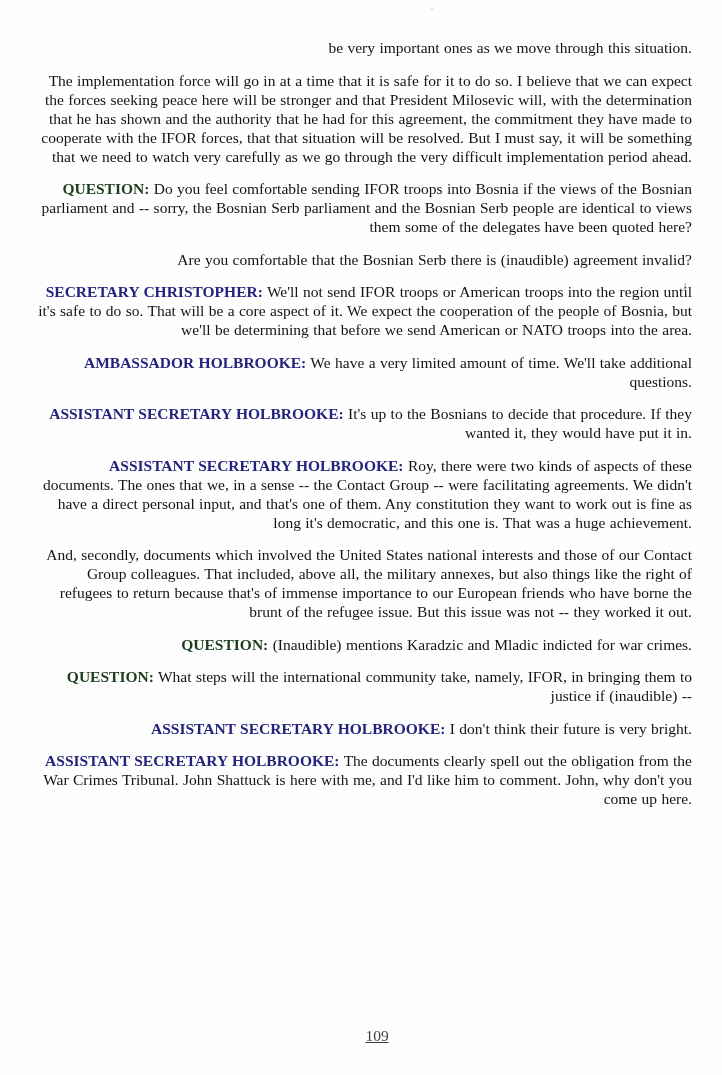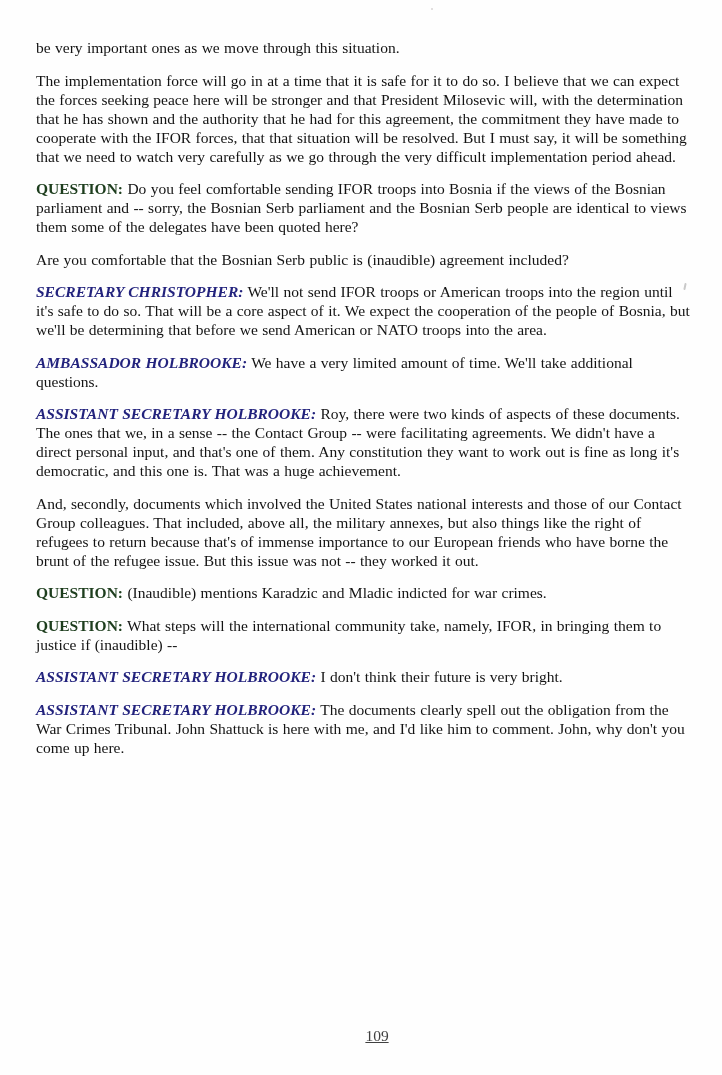--- a/index.html
+++ b/index.html
@@ -19,27 +19,27 @@
     color: #131313;
   }
   .content {
     position: absolute;
     left: 36px;
     top: 38px;
     width: 656px;
   }
   .para {
     margin: 0 0 13.5px 0;
-    text-align: left;
+    text-align: right;
     word-spacing: 0.5px;
   }
   .label {
     font-weight: bold;
   }
-  .label.speaker { color: var(--speaker-color, #23237d); font-style: italic; }
+  .label.speaker { color: var(--speaker-color, #23237d); }
   .label.question { color: var(--question-color, #1d3d1d); }
   .footer {
     position: absolute;
     top: 1026px;
     left: 16px;
     width: 100%;
     text-align: center;
     font-size: 15.5px;
     color: #404040;
     text-decoration: underline;
@@ -68,23 +68,24 @@
 <body>
 
 <div class="page">
   <span class="artifact-dot"></span>
   <span class="artifact-tick"></span>
 
   <div class="content" id="content">
       <p class="para"><span>be very important ones as we move through this situation.</span></p>
       <p class="para"><span>The implementation force will go in at a time that it is safe for it to do so. I believe that we can expect the forces seeking peace here will be stronger and that President Milosevic will, with the determination that he has shown and the authority that he had for this agreement, the commitment they have made to cooperate with the IFOR forces, that that situation will be resolved. But I must say, it will be something that we need to watch very carefully as we go through the very difficult implementation period ahead.</span></p>
       <p class="para"><span class="label question">QUESTION:</span><span> Do you feel comfortable sending IFOR troops into Bosnia if the views of the Bosnian parliament and -- sorry, the Bosnian Serb parliament and the Bosnian Serb people are identical to views them some of the delegates have been quoted here?</span></p>
-      <p class="para"><span>Are you comfortable that the Bosnian Serb public is (inaudible) agreement included?</span></p>
+      <p class="para"><span>Are you comfortable that the Bosnian Serb there is (inaudible) agreement invalid?</span></p>
       <p class="para"><span class="label speaker">SECRETARY CHRISTOPHER:</span><span> We'll not send IFOR troops or American troops into the region until it's safe to do so. That will be a core aspect of it. We expect the cooperation of the people of Bosnia, but we'll be determining that before we send American or NATO troops into the area.</span></p>
       <p class="para"><span class="label speaker">AMBASSADOR HOLBROOKE:</span><span> We have a very limited amount of time. We'll take additional questions.</span></p>
+      <p class="para"><span class="label speaker">ASSISTANT SECRETARY HOLBROOKE:</span><span> It's up to the Bosnians to decide that procedure. If they wanted it, they would have put it in.</span></p>
       <p class="para"><span class="label speaker">ASSISTANT SECRETARY HOLBROOKE:</span><span> Roy, there were two kinds of aspects of these documents. The ones that we, in a sense -- the Contact Group -- were facilitating agreements. We didn't have a direct personal input, and that's one of them. Any constitution they want to work out is fine as long it's democratic, and this one is. That was a huge achievement.</span></p>
       <p class="para"><span>And, secondly, documents which involved the United States national interests and those of our Contact Group colleagues. That included, above all, the military annexes, but also things like the right of refugees to return because that's of immense importance to our European friends who have borne the brunt of the refugee issue. But this issue was not -- they worked it out.</span></p>
       <p class="para"><span class="label question">QUESTION:</span><span> (Inaudible) mentions Karadzic and Mladic indicted for war crimes.</span></p>
       <p class="para"><span class="label question">QUESTION:</span><span> What steps will the international community take, namely, IFOR, in bringing them to justice if (inaudible) --</span></p>
       <p class="para"><span class="label speaker">ASSISTANT SECRETARY HOLBROOKE:</span><span> I don't think their future is very bright.</span></p>
       <p class="para"><span class="label speaker">ASSISTANT SECRETARY HOLBROOKE:</span><span> The documents clearly spell out the obligation from the War Crimes Tribunal. John Shattuck is here with me, and I'd like him to comment. John, why don't you come up here.</span></p>
     </div>
 
   <div class="footer">109</div>
 </div>

